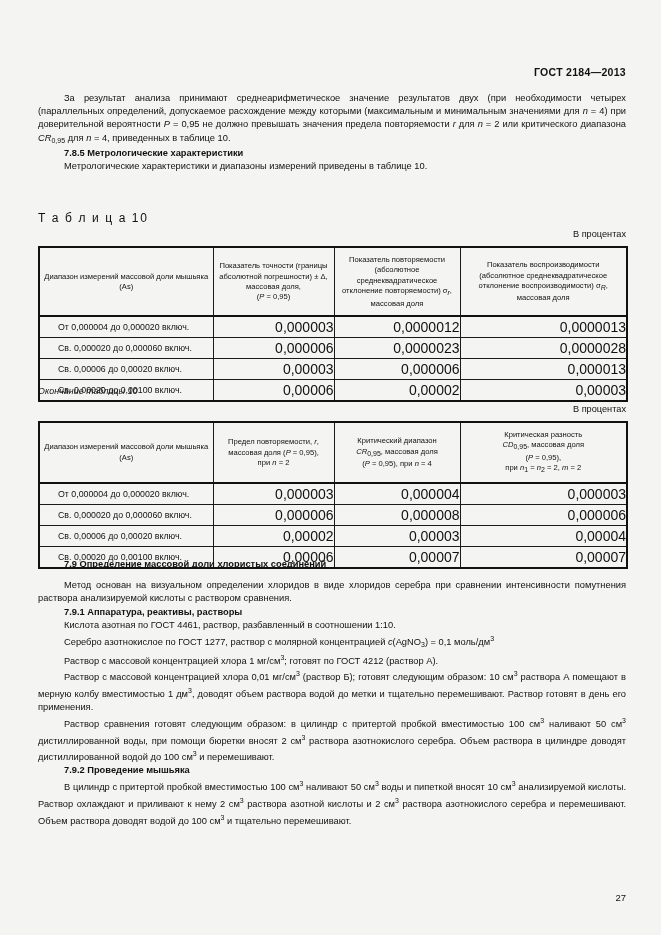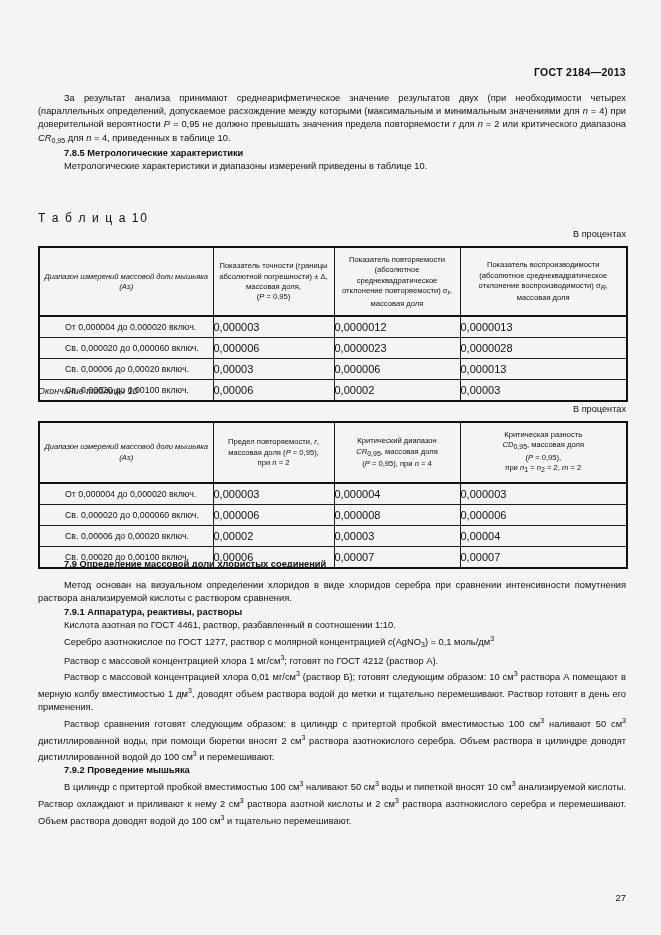--- a/index.html
+++ b/index.html
@@ -98,30 +98,29 @@
   table.gost thead td {
     border-bottom: 2px solid #111;
     border-top: 2px solid #111;
     font-size: 7.6px;
     line-height: 10.4px;
     text-align: center;
     padding: 7px 4px 6px 4px;
   }
   table.gost thead td.first-col {
     text-align: center;
-    font-style: italic;
   }
   table.gost tbody td {
-    font-size: 11px;
+    font-size: 14px;
     height: 20px;
-    text-align: left;
+    text-align: right;
   }
   table.gost tbody td.first-col {
     text-align: left;
-    padding-left: 25px;
+    padding-left: 18px;
     font-size: 8.8px;
   }
   table.gost tbody tr:last-child td {
     border-bottom: 2px solid #111;
   }
   table.gost td.col-edge-l { border-left: 2px solid #111; }
   table.gost td.col-edge-r { border-right: 2px solid #111; }
 
   .page-number {
     position: absolute;

